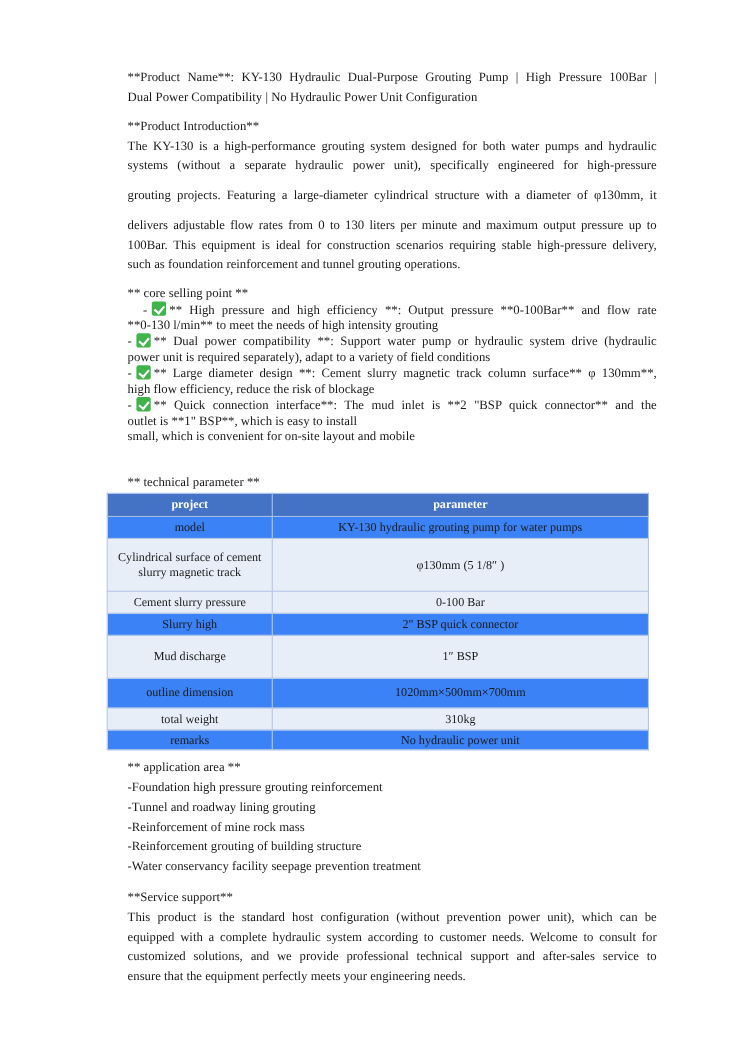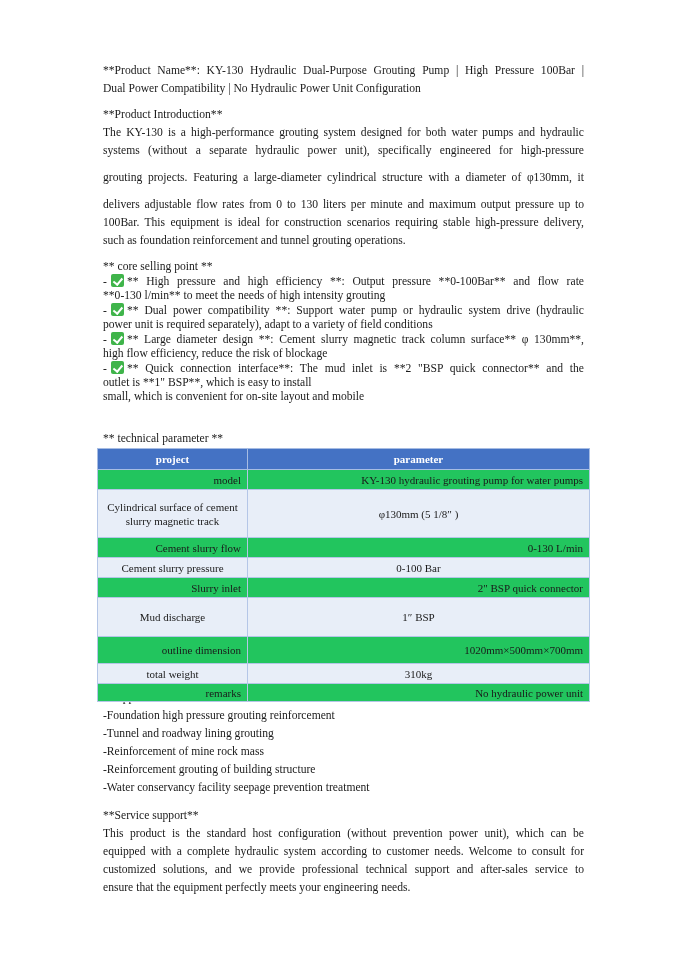--- a/index.html
+++ b/index.html
@@ -21,21 +21,21 @@
     top: 0;
     width: 481px;
   }
   .p {
     font-size: 11.6px;
     line-height: 18px;
     margin: 0;
     text-align: justify;
     text-justify: inter-word;
   }
-  .abs { position: absolute; left: 0; width: 481px; }
+  .abs { position: absolute; left: 13px; width: 481px; }
 
   .bullet {
     font-size: 11.6px;
     line-height: 14px;
     text-align: justify;
     text-align-last: left;
     margin: 0;
   }
   .check {
     display: inline-block;
@@ -76,21 +76,21 @@
     padding: 0;
     border: 1px solid #a6bce3;
     text-align: center;
   }
   table.params td {
     border: 1px solid #b4c6e7;
     text-align: center;
     padding: 0 6px;
     line-height: 14px;
   }
-  table.params tr.odd td { background: #22c55e; text-align: right; }
+  table.params tr.odd td { background: #3b82f6; }
   table.params tr.even td { background: #e8eef8; }
   col.c1 { width: 150px; }
   col.c2 { width: 342px; }
 
   .app-item {
     font-size: 11.6px;
     line-height: 18px;
     margin: 0;
   }
 </style>
@@ -111,21 +111,21 @@
     <p class="p" style="text-align-last: justify; margin-top:9px;">grouting projects. Featuring a large-diameter cylindrical structure with a diameter of φ130mm, it</p>
     <p class="p" style="text-align-last: justify; margin-top:9px;">delivers adjustable flow rates from 0 to 130 liters per minute and maximum output pressure up to</p>
     <p class="p" style="text-align-last: justify;">100Bar. This equipment is ideal for construction scenarios requiring stable high-pressure delivery,</p>
     <p class="p">such as foundation reinforcement and tunnel grouting operations.</p>
   </div>
 
   <div class="abs" style="top:259px;">
     <p class="bullet" style="line-height:15px;">** core selling point **</p>
 
     <div>
-      <p class="bullet" style="text-align-last: justify;">
+      <p class="bullet" style="text-align-last: justify; margin-left: 14px;">
         <span>-</span><span class="check"></span><span>** High pressure and high efficiency **: Output pressure **0-100Bar** and flow rate</span>
       </p>
       <p class="bullet">**0-130 l/min** to meet the needs of high intensity grouting</p>
     </div>
 
     <div>
       <p class="bullet" style="text-align-last: justify;">
         <span>-</span><span class="check"></span><span>** Dual power compatibility **: Support water pump or hydraulic system drive (hydraulic</span>
       </p>
       <p class="bullet">power unit is required separately), adapt to a variety of field conditions</p>
@@ -185,30 +185,26 @@
   </thead>
   <tbody>
     <tr class="odd" style="height:20px;">
       <td>model</td>
       <td>KY-130 hydraulic grouting pump for water pumps</td>
     </tr>
     <tr class="even" style="height:48px;">
       <td>Cylindrical surface of cement slurry magnetic track</td>
       <td>φ130mm (5 1/8″ )</td>
     </tr>
-    <tr class="odd" style="height:20px;">
-      <td>Cement slurry flow</td>
-      <td>0-130 L/min</td>
-    </tr>
     <tr class="even" style="height:20px;">
       <td>Cement slurry pressure</td>
       <td>0-100 Bar</td>
     </tr>
     <tr class="odd" style="height:20px;">
-      <td>Slurry inlet</td>
+      <td>Slurry high</td>
       <td>2" BSP quick connector</td>
     </tr>
     <tr class="even" style="height:39px;">
       <td>Mud discharge</td>
       <td>1″ BSP</td>
     </tr>
     <tr class="odd" style="height:27px;">
       <td>outline dimension</td>
       <td>1020mm×500mm×700mm</td>
     </tr>

